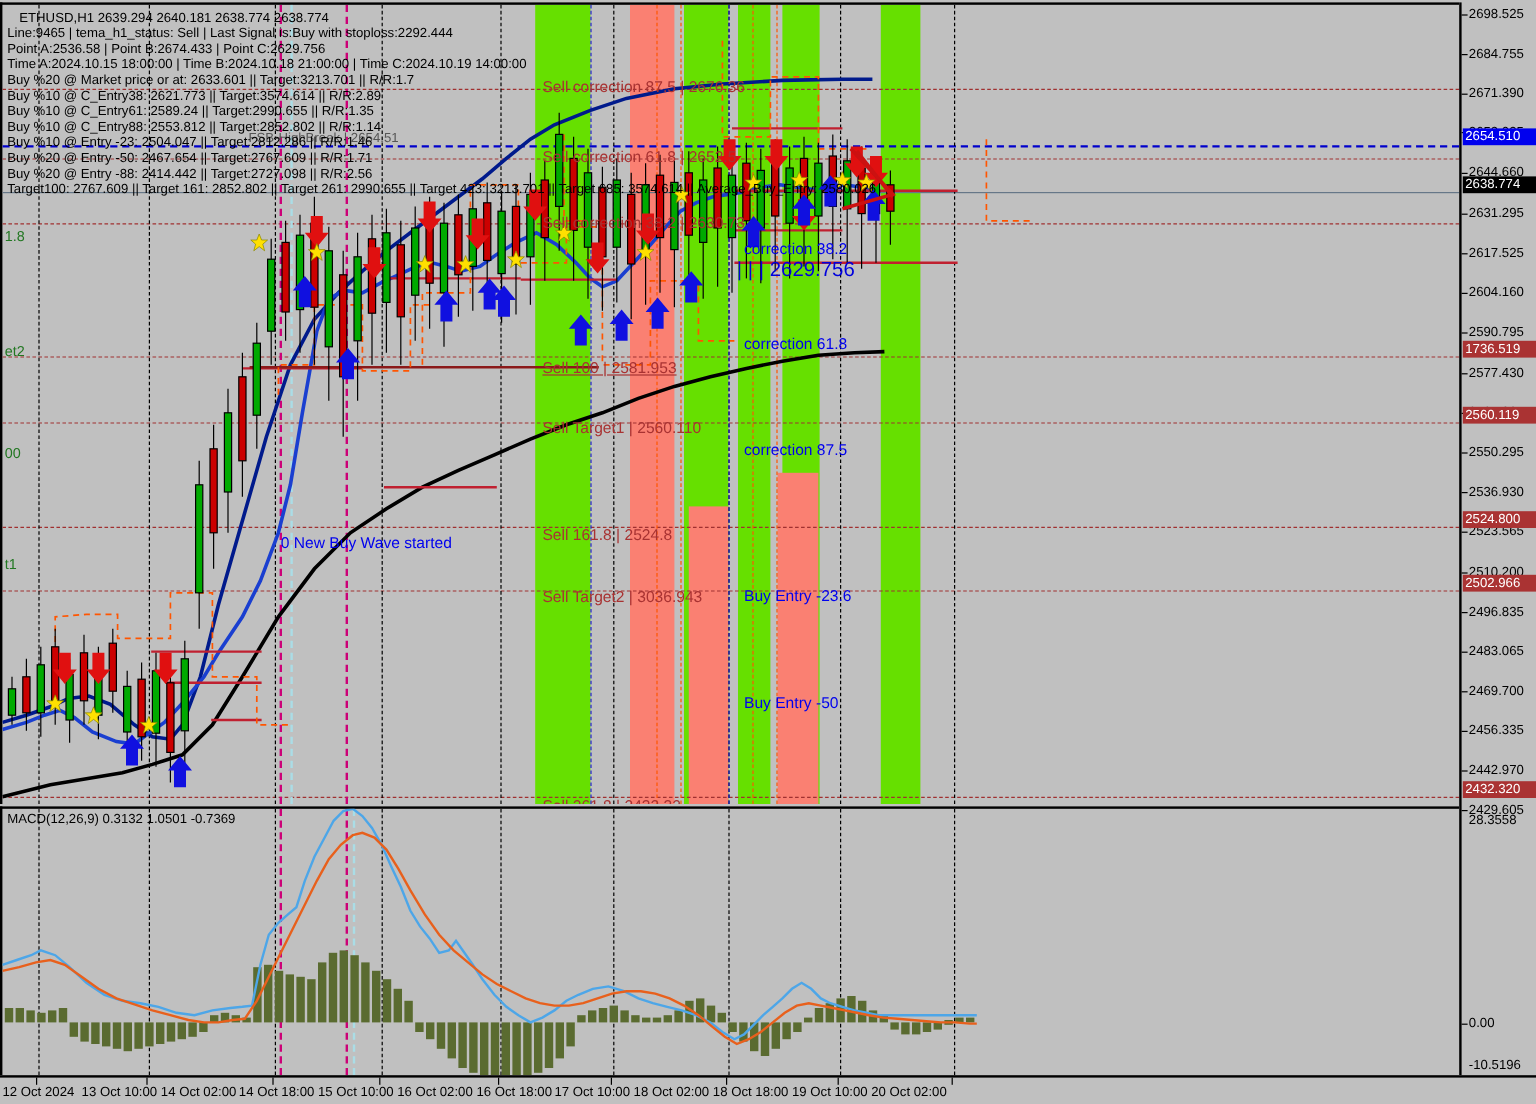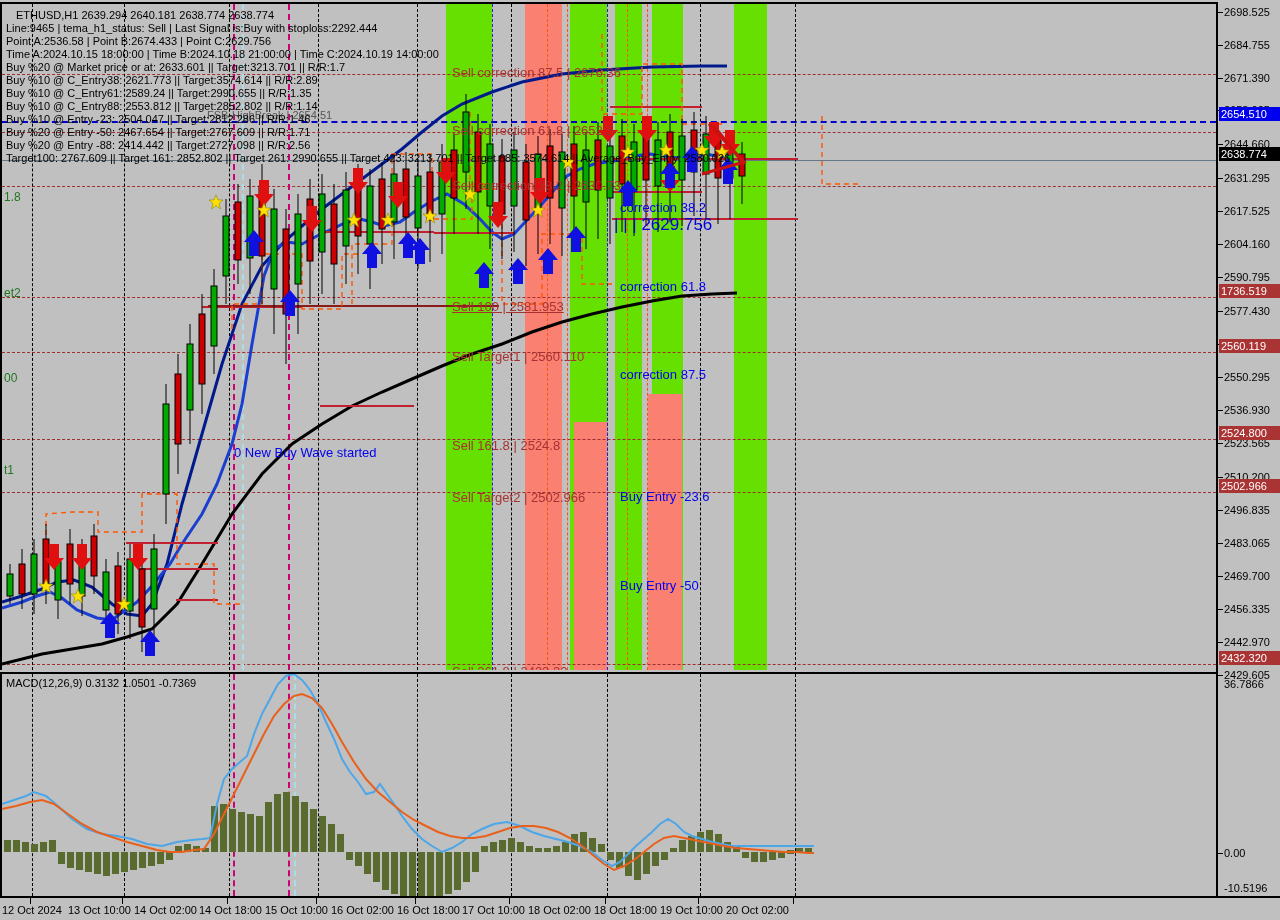--- a/index.html
+++ b/index.html
@@ -350,21 +350,21 @@
     <div class="lbl green" style="left:2px;top:282px;">et2</div>
     <div class="lbl green" style="left:2px;top:367px;">00</div>
     <div class="lbl green" style="left:2px;top:459px;">t1</div>
 
     <div class="lbl red" style="left:450px;top:62px;">Sell correction 87.5 | 2676.36</div>
     <div class="lbl red" style="left:450px;top:120px;">Sell correction 61.8 | 2652.5</div>
     <div class="lbl red" style="left:450px;top:175px;">Sell correction 38.2 | 2630.73</div>
     <div class="lbl red" style="left:450px;top:296px;text-decoration:underline;">Sell 100 | 2581.953</div>
     <div class="lbl red" style="left:450px;top:346px;">Sell Target1 | 2560.110</div>
     <div class="lbl red" style="left:450px;top:435px;">Sell 161.8 | 2524.8</div>
-    <div class="lbl red" style="left:450px;top:487px;">Sell Target2 | 2502.966</div>
+    <div class="lbl red" style="left:450px;top:487px;">Sell Target2 | 3036.943</div>
     <div class="lbl red" style="left:450px;top:661px;">Sell 261.8 | 2432.32</div>
     <div class="lbl blue" style="left:618px;top:197px;">correction 38.2</div>
     <div class="lbl blue" style="left:618px;top:276px;">correction 61.8</div>
     <div class="lbl blue" style="left:618px;top:364px;">correction 87.5</div>
     <div class="lbl blue" style="left:618px;top:486px;">Buy Entry -23.6</div>
     <div class="lbl blue" style="left:618px;top:575px;">Buy Entry -50</div>
     <div class="lbl blue" style="left:232px;top:442px;">0 New Buy Wave started</div>
     <div class="lbl big" style="left:612px;top:214px;">| | | 2629.756</div>
 
     <div class="hdr title" style="top:5px;">ETHUSD,H1  2639.294 2640.181 2638.774 2638.774</div>
@@ -543,21 +543,21 @@
     <div class="ytick" style="top:667px;">2429.605</div>
 
     <div class="ybadge blue" style="top:105px;">2654.510</div>
     <div class="ybadge black" style="top:145px;">2638.774</div>
     <div class="ybadge maroon" style="top:282px;">1736.519</div>
     <div class="ybadge maroon" style="top:337px;">2560.119</div>
     <div class="ybadge maroon" style="top:424px;">2524.800</div>
     <div class="ybadge maroon" style="top:477px;">2502.966</div>
     <div class="ybadge maroon" style="top:649px;">2432.320</div>
 
-    <div class="ytick" style="top:676px;">36.7866</div>
+    <div class="ytick" style="top:676px;">28.3558</div>
     <div class="ytickmark" style="top:851px;"></div>
     <div class="ytick" style="top:845px;">0.00</div>
     <div class="ytick" style="top:880px;">-10.5196</div>
   </div>
 
   <div class="time-pane">
     <div class="xsep" style="left:30px;"></div>
     <div class="xsep" style="left:122px;"></div>
     <div class="xsep" style="left:227px;"></div>
     <div class="xsep" style="left:316px;"></div>

